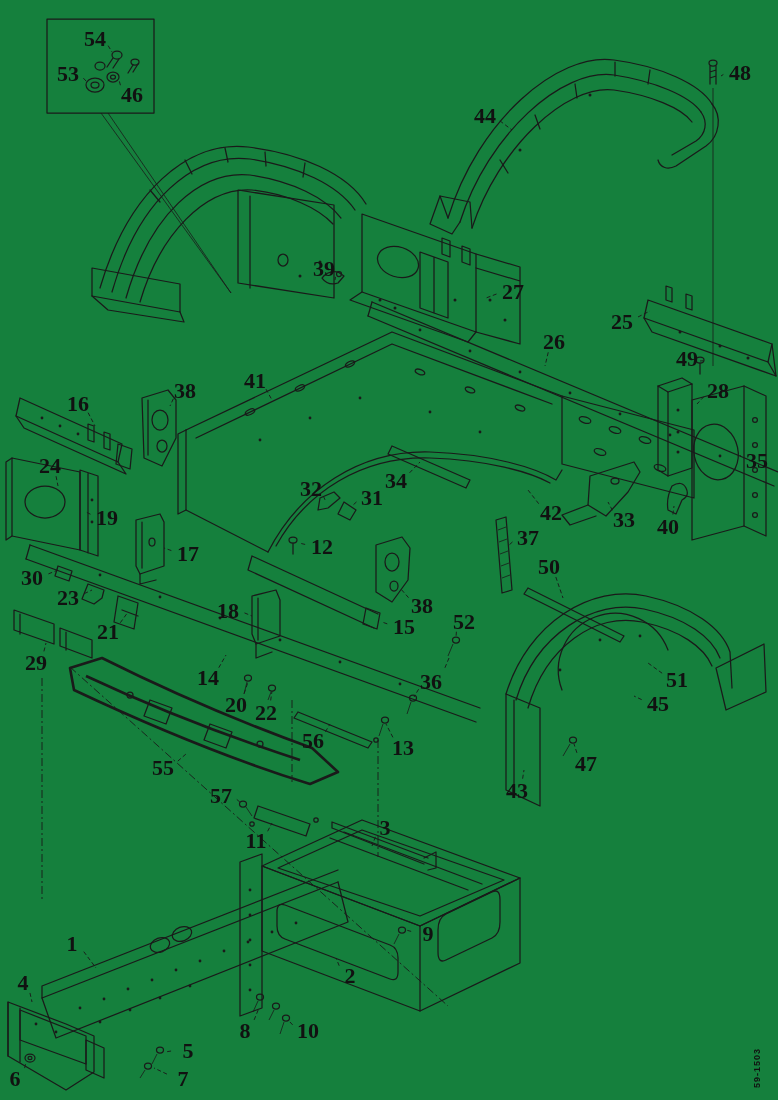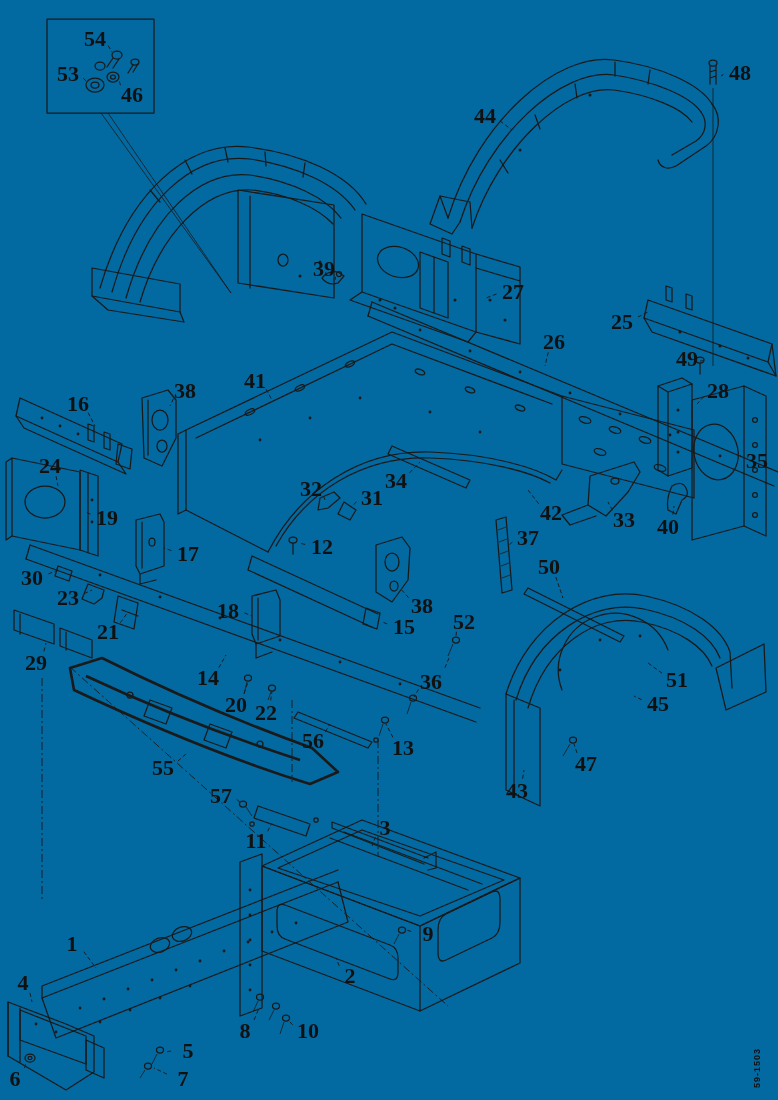--- a/index.html
+++ b/index.html
@@ -1,16 +1,16 @@
 <!DOCTYPE html>
 <html><head>
 <meta charset="utf-8">
 <style>
   html,body{margin:0;padding:0;background:#ffffff;}
-  #page{position:relative;width:778px;height:1100px;background:#0369a1;overflow:hidden;
+  #page{position:relative;width:778px;height:1100px;background:#15803d;overflow:hidden;
         font-family:"Liberation Serif",serif;}
   svg{display:block;}
   svg *{vector-effect:non-scaling-stroke;}
   .ln{fill:none;stroke:#1a1a1a;stroke-width:1.25;stroke-linejoin:round;stroke-linecap:round;}
   .hair{fill:none;stroke:#1a1a1a;stroke-width:0.8;}
   .heavy{fill:none;stroke:#1a1a1a;stroke-width:2.6;stroke-linejoin:round;}
   .dot{fill:#1a1a1a;stroke:none;}
   .leader{stroke:#1a1a1a;stroke-width:0.95;stroke-dasharray:4 2.6;fill:none;}
   .dashline{fill:none;stroke:#1a1a1a;stroke-width:0.9;stroke-dasharray:8 3 2 3;}
   .callout-text{font-family:"Liberation Serif",serif;font-size:22px;font-weight:bold;

